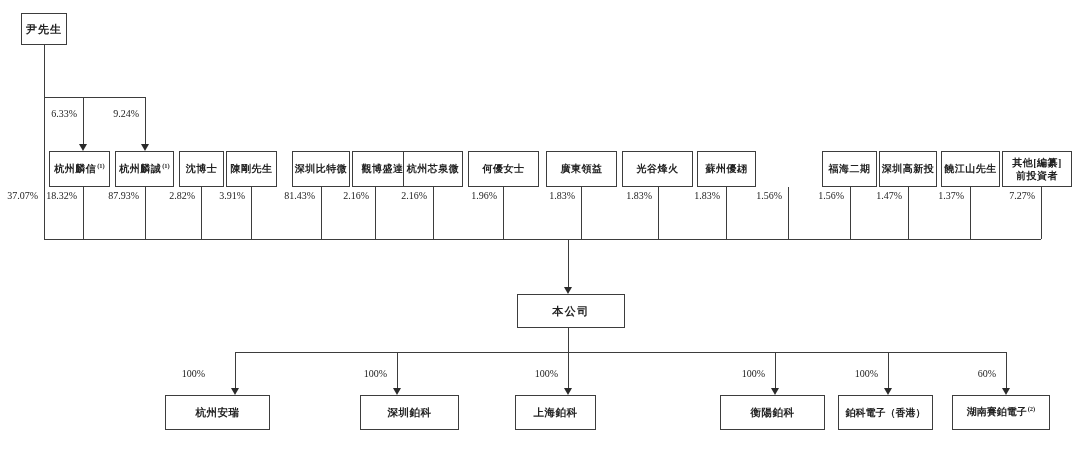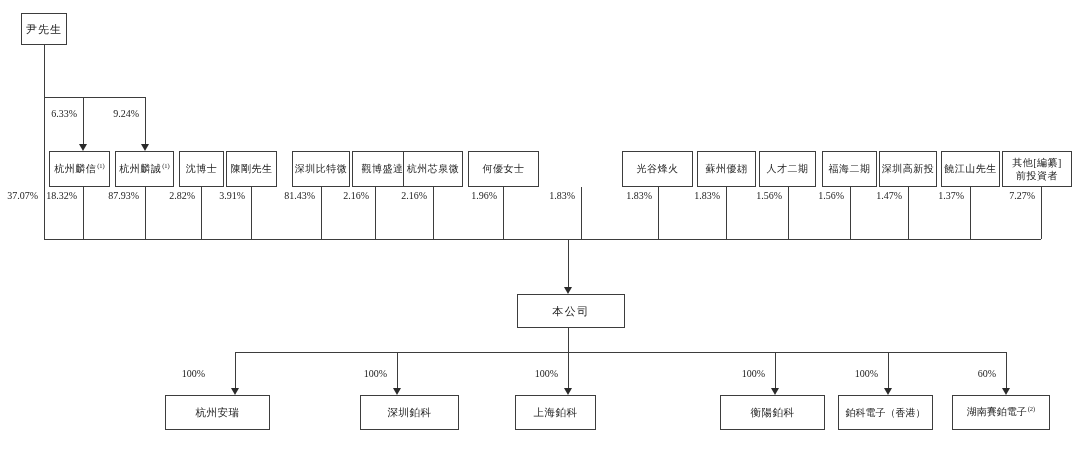--- a/index.html
+++ b/index.html
@@ -1,18 +1,18 @@
 <!DOCTYPE html>
 <html><head>
 <meta charset="utf-8">
 <style>
   html,body{margin:0;padding:0;}
   body{background:#ffffff;font-family:"Liberation Serif","DejaVu Serif",serif;}
   #stage{position:relative;width:1080px;height:450px;background:#ffffff;overflow:hidden;color:#222222;}
-  .box{position:absolute;border:1px solid #3d3d3d;background:#ffffff;display:flex;align-items:center;justify-content:center;text-align:center;color:#222222;box-sizing:border-box;}
+  .box{position:absolute;border:1px solid #3d3d3d;background:#ffffff;display:flex;align-items:center;justify-content:center;text-align:center;color:#222222;box-sizing:border-box;font-weight:bold;}
   .sh{top:151px;height:36px;font-size:10px;letter-spacing:0.5px;padding:0 1px;}
   .sh16 .nmwrap{word-break:break-all;line-height:1.3;padding:0 5px;}
   .founder{left:21px;top:13px;width:46px;height:32px;font-size:11px;letter-spacing:1px;}
   .company{left:517px;top:294px;width:108px;height:34px;font-size:11px;letter-spacing:1.5px;}
   .sub{top:395px;height:35px;font-size:10.5px;letter-spacing:0.5px;}
   .sub-small{font-size:10px;letter-spacing:0;}
   .vline{position:absolute;width:1px;background:#3d3d3d;}
   .hline{position:absolute;height:1px;background:#3d3d3d;}
   .arrow{position:absolute;width:0;height:0;border-left:4px solid transparent;border-right:4px solid transparent;border-top:7px solid #2a2a2a;}
   .pct{position:absolute;font-size:10px;width:56px;text-align:right;color:#222222;white-space:nowrap;}
@@ -80,38 +80,38 @@
     </div>
   <div class="vline" style="left:433px;top:187px;height:52px"></div>
   <div class="pct" style="left:371px;top:190px">2.16%</div>
 
   <div class="box sh" style="left:468px;width:71px">
       <span class="nmwrap"><span>何優女士</span></span>
     </div>
   <div class="vline" style="left:503px;top:187px;height:52px"></div>
   <div class="pct" style="left:441px;top:190px">1.96%</div>
 
+  <div class="box sh" style="left:546px;width:71px">
+      <span class="nmwrap"><span>廣東領益</span></span>
+    </div>
   <div class="vline" style="left:581px;top:187px;height:52px"></div>
   <div class="pct" style="left:519px;top:190px">1.83%</div>
 
   <div class="box sh" style="left:622px;width:71px">
       <span class="nmwrap"><span>光谷烽火</span></span>
     </div>
   <div class="vline" style="left:658px;top:187px;height:52px"></div>
   <div class="pct" style="left:596px;top:190px">1.83%</div>
 
   <div class="box sh" style="left:697px;width:59px">
       <span class="nmwrap"><span>蘇州優翃</span></span>
     </div>
   <div class="vline" style="left:726px;top:187px;height:52px"></div>
   <div class="pct" style="left:664px;top:190px">1.83%</div>
 
-  <div class="box sh" style="left:759px;width:57px">
-      <span class="nmwrap"><span>人才二期</span></span>
-    </div>
   <div class="vline" style="left:788px;top:187px;height:52px"></div>
   <div class="pct" style="left:726px;top:190px">1.56%</div>
 
   <div class="box sh" style="left:822px;width:55px">
       <span class="nmwrap"><span>福海二期</span></span>
     </div>
   <div class="vline" style="left:850px;top:187px;height:52px"></div>
   <div class="pct" style="left:788px;top:190px">1.56%</div>
 
   <div class="box sh" style="left:879px;width:58px">

